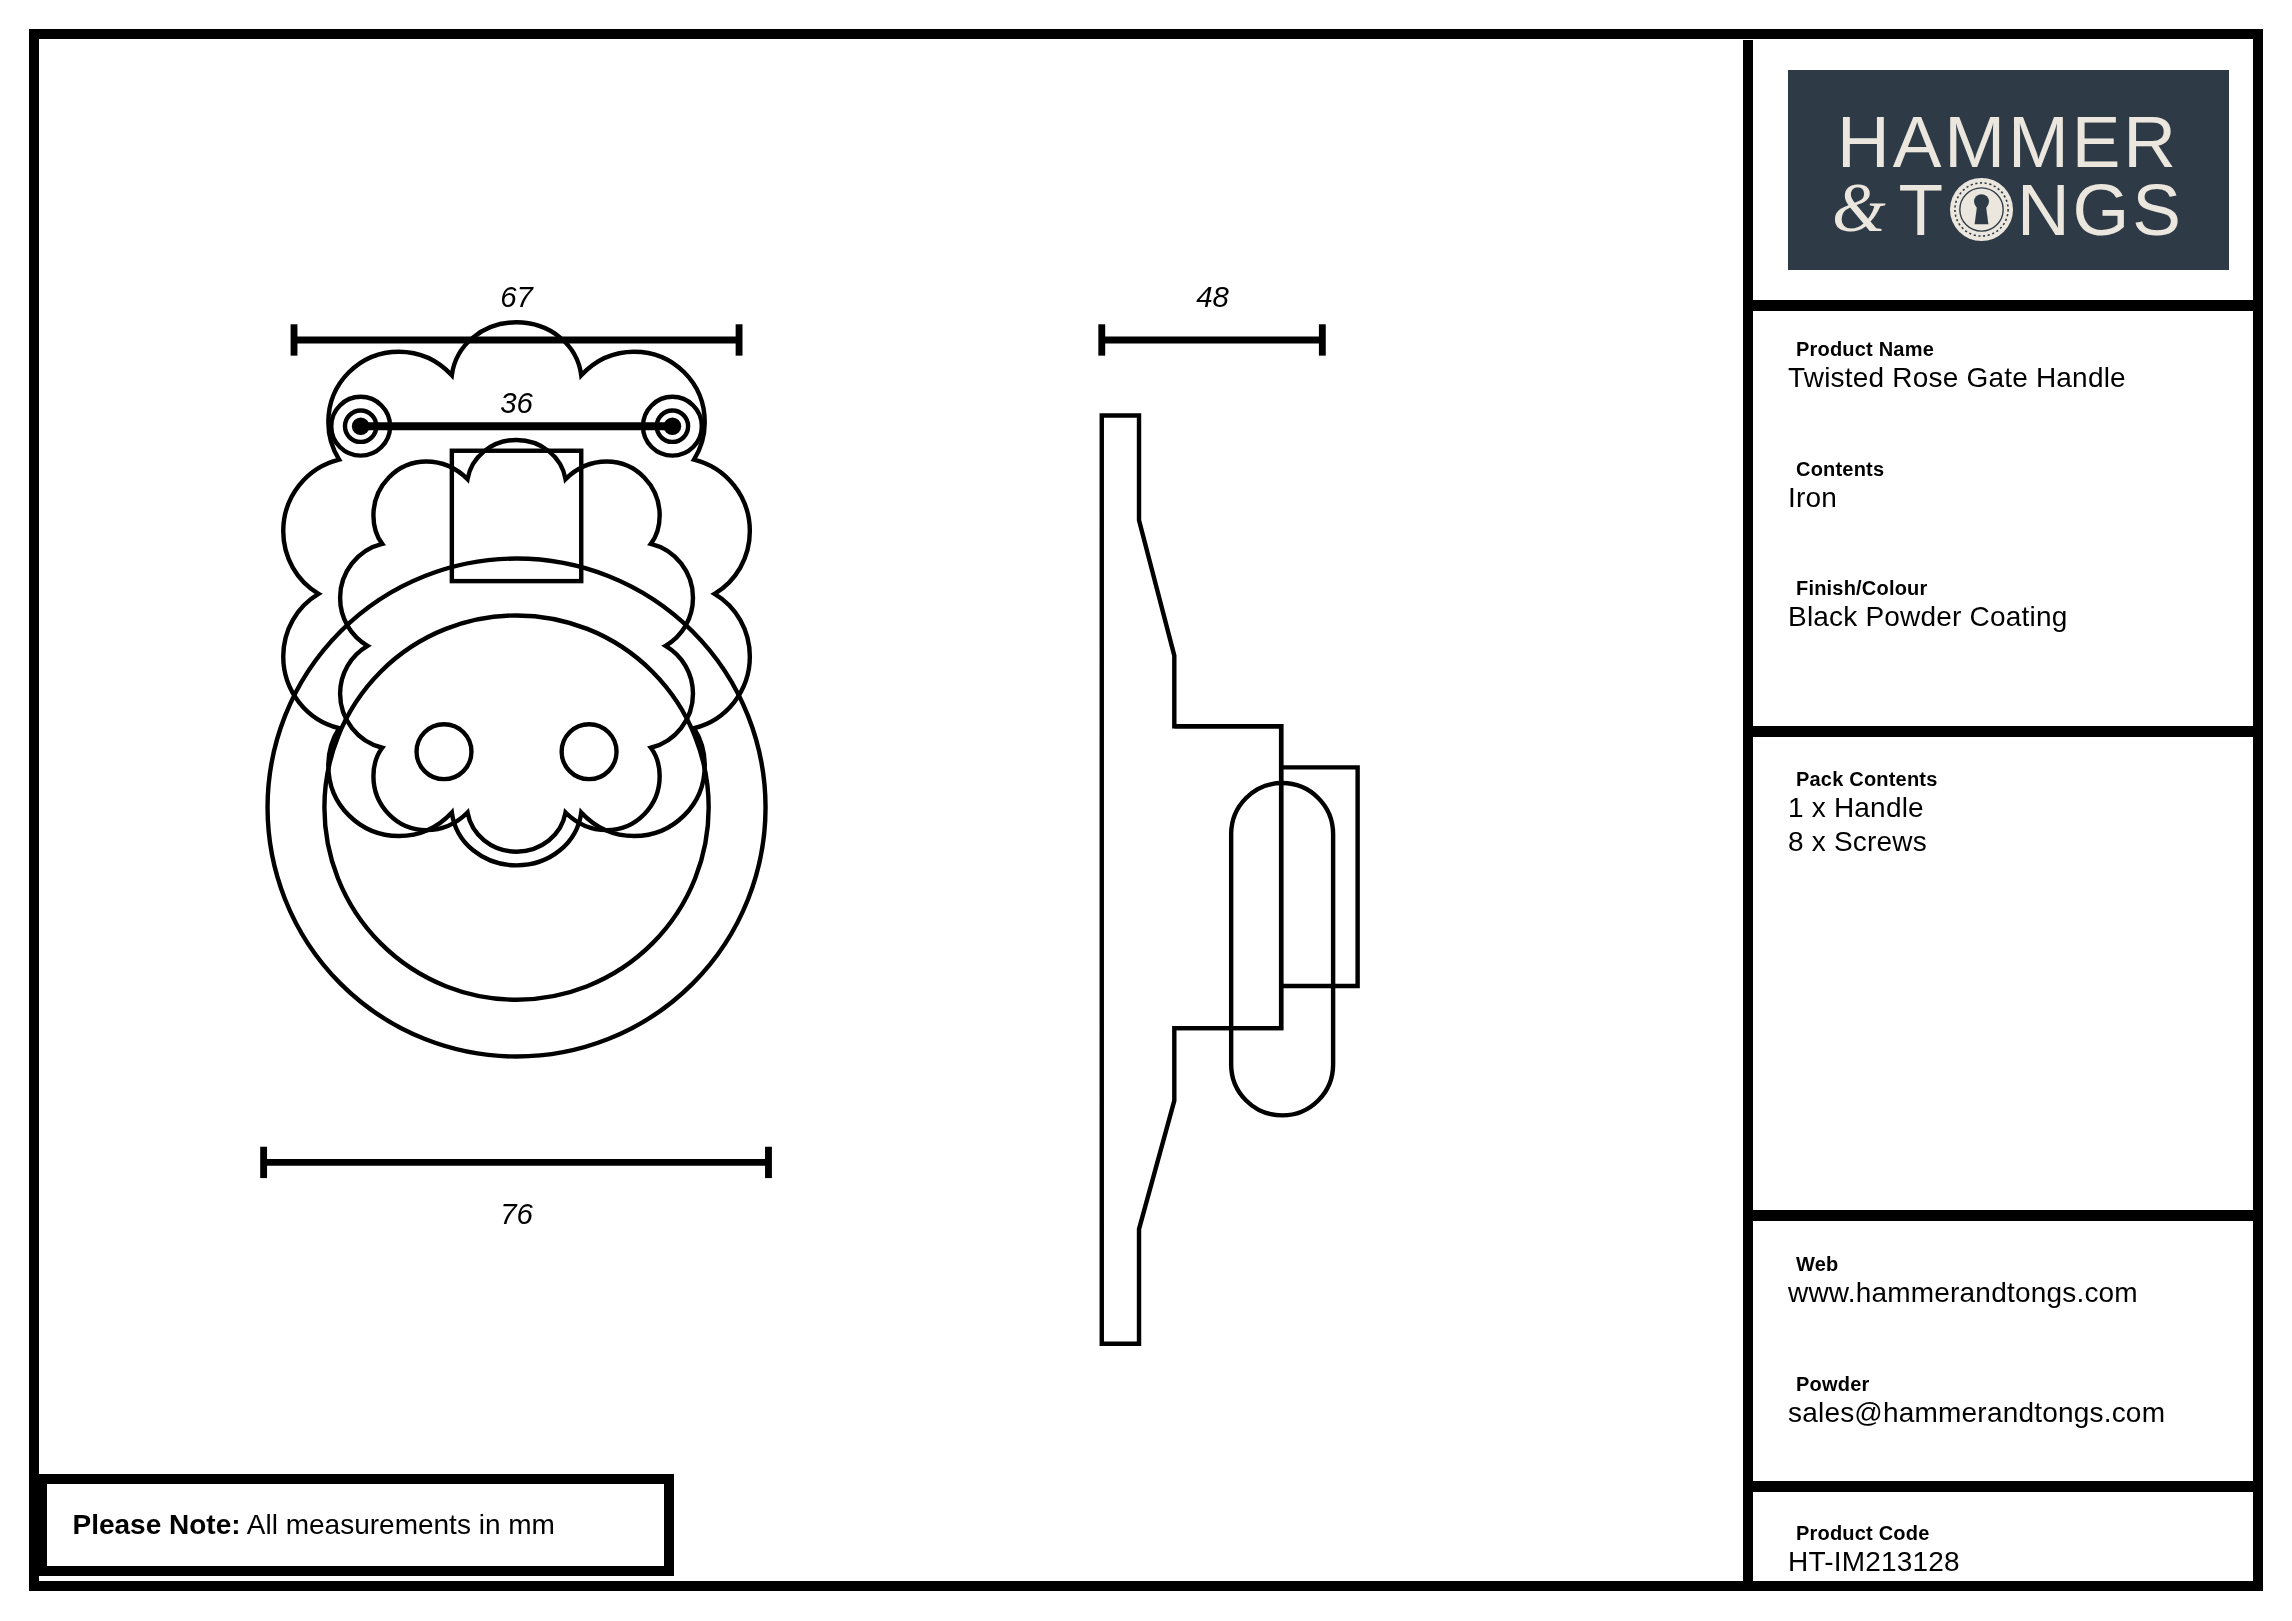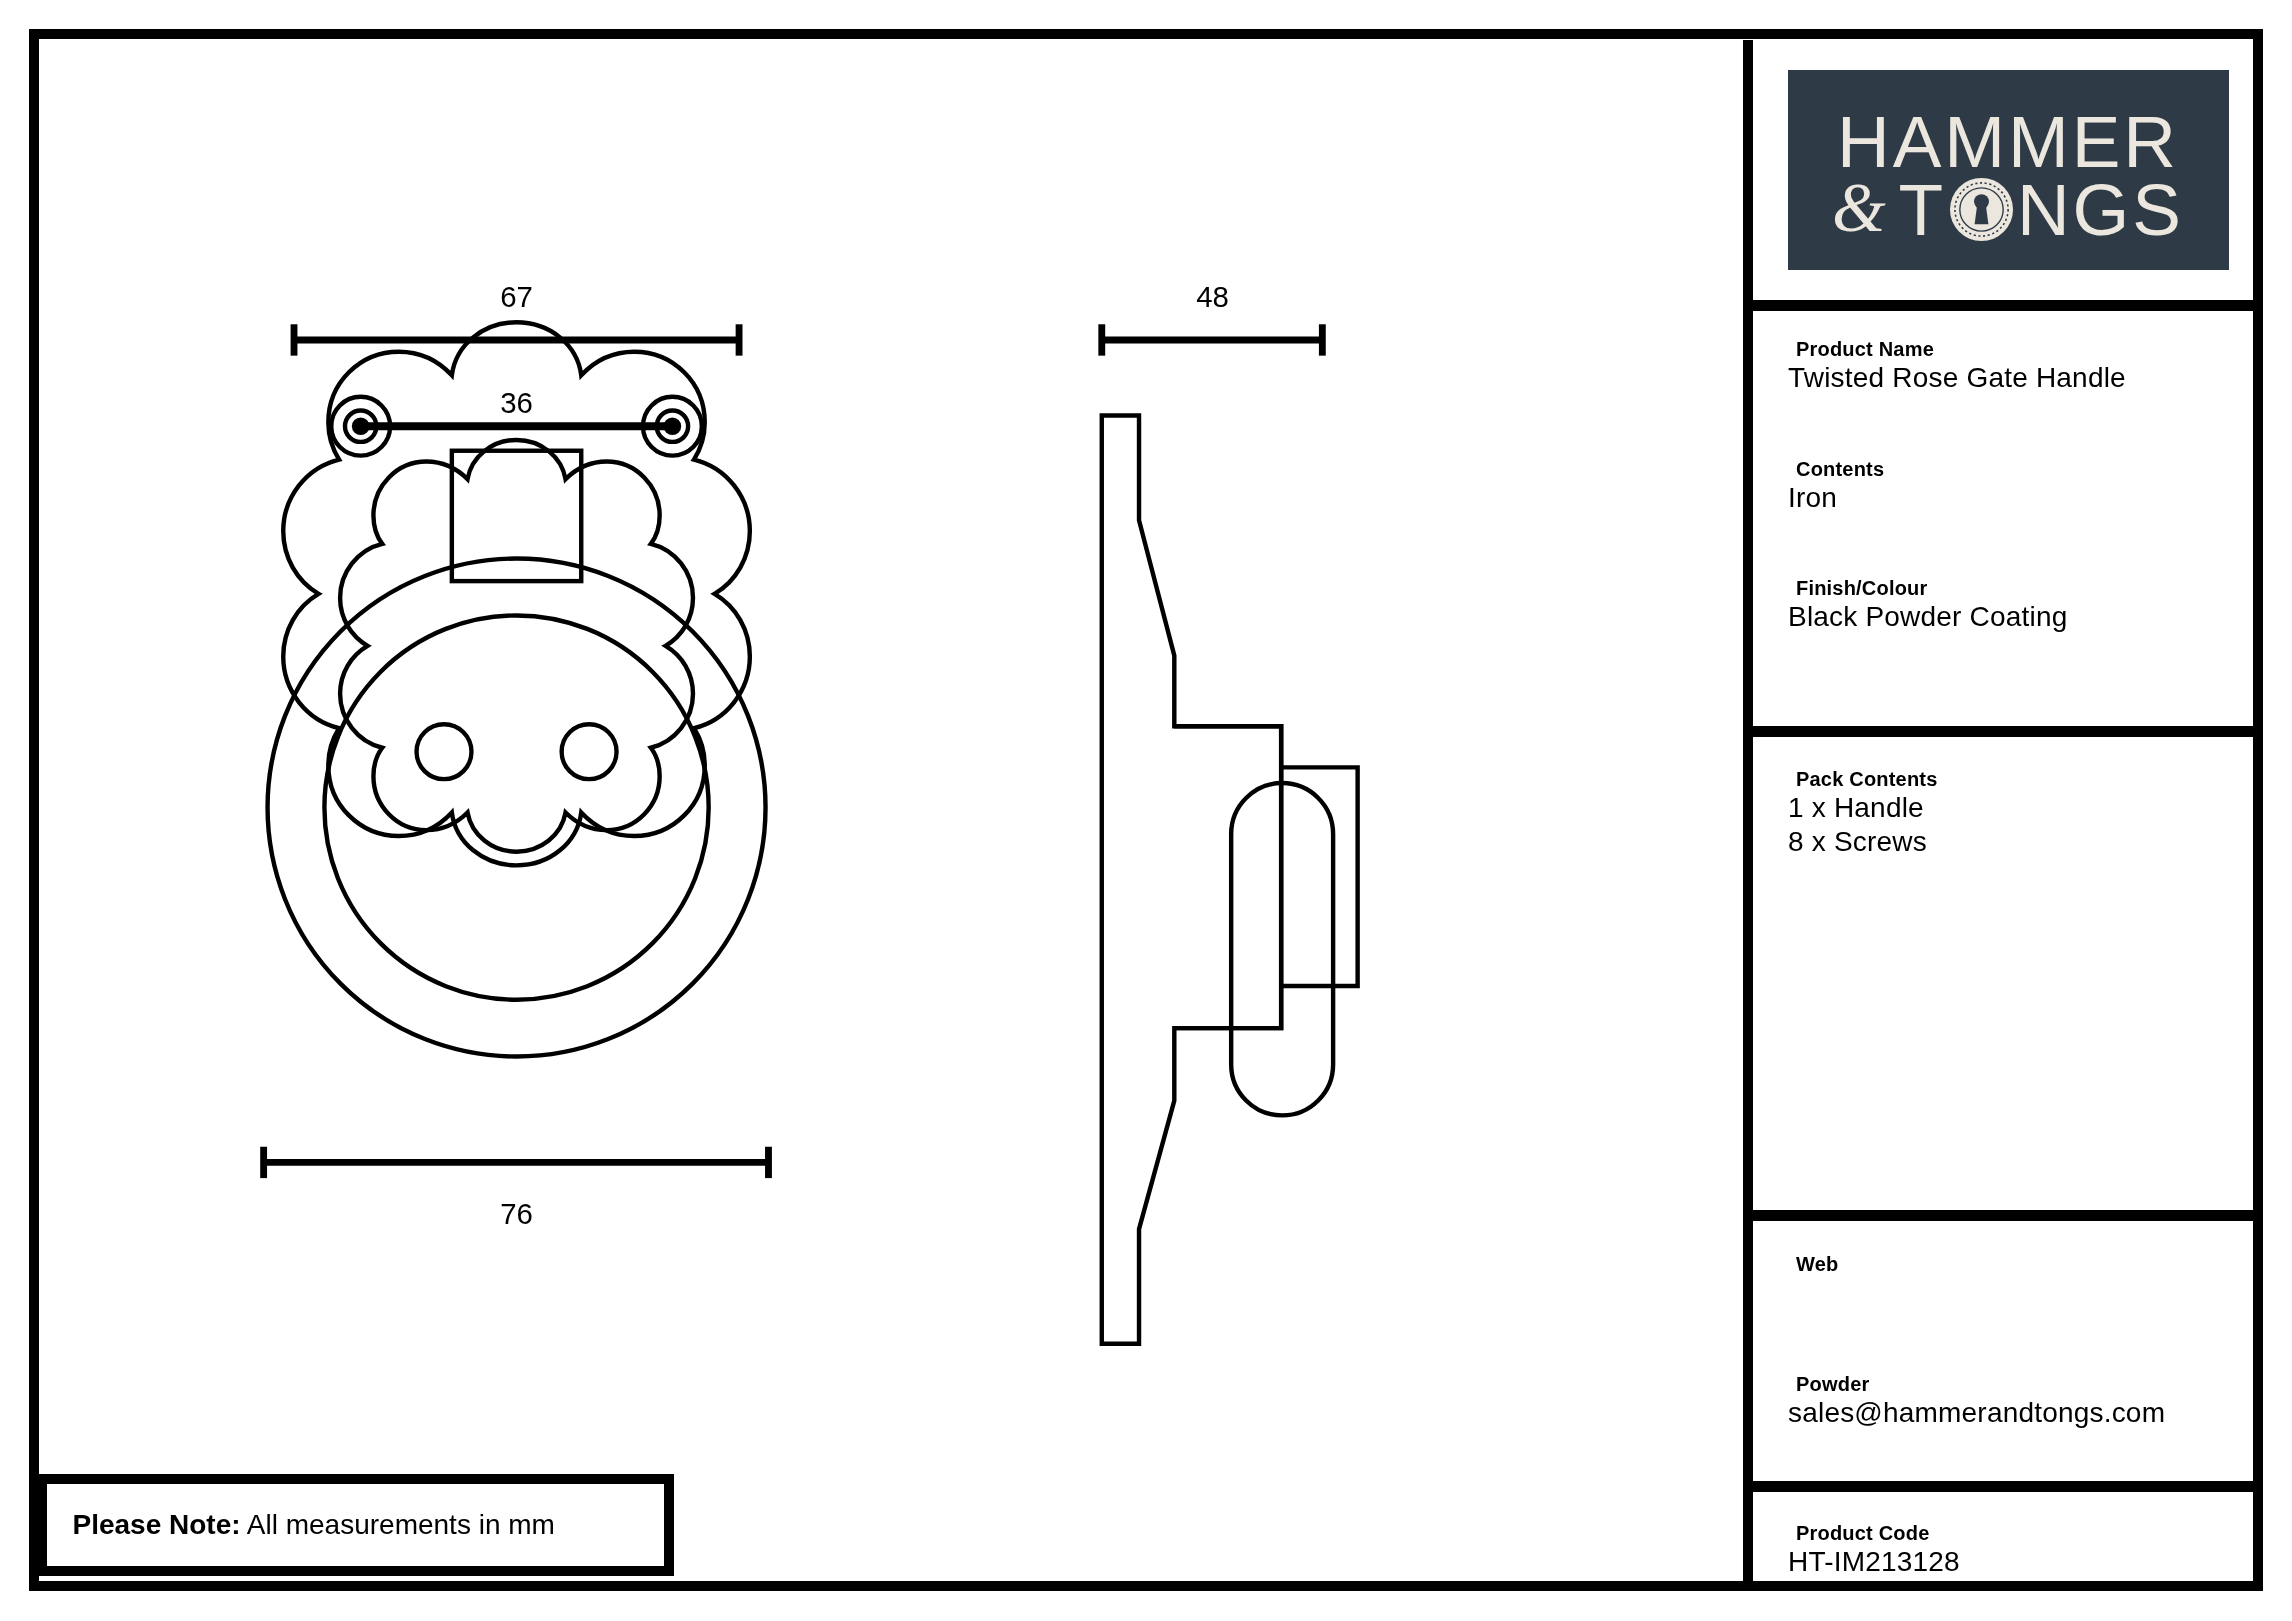--- a/index.html
+++ b/index.html
@@ -17,20 +17,21 @@
     width:2234px;height:1562px;
     border:10.8px solid #000;
     box-sizing:border-box;
   }
 
   
   .drawing-area{
     position:absolute;left:40px;top:40px;
     width:1922px;height:1541px;
     box-sizing:border-box;
+    font-style:italic;
   }
 
   
   .info-col{
     position:absolute;left:1743px;top:40px;
     width:520px;height:1541px;
     box-sizing:border-box;
     border-left:10.8px solid #000;
   }
   .panel{position:absolute;left:0;width:510px;box-sizing:border-box;}
@@ -267,20 +268,21 @@
     <div class="block" style="top:728px;">
       <div class="lbl">Pack Contents</div>
       <div class="val">1 x Handle</div>
       <div class="val">8 x Screws</div>
     </div>
 
     <div class="panel-sep" style="top:1170px;"></div>
 
     <div class="block" style="top:1213px;">
       <div class="lbl">Web</div>
+      <div class="val">www.hammerandtongs.com</div>
     </div>
     <div class="block" style="top:1333px;">
       <div class="lbl">Powder</div>
       <div class="val">sales@hammerandtongs.com</div>
     </div>
 
     <div class="panel-sep" style="top:1441px;"></div>
 
     <div class="block" style="top:1482px;">
       <div class="lbl">Product Code</div>

